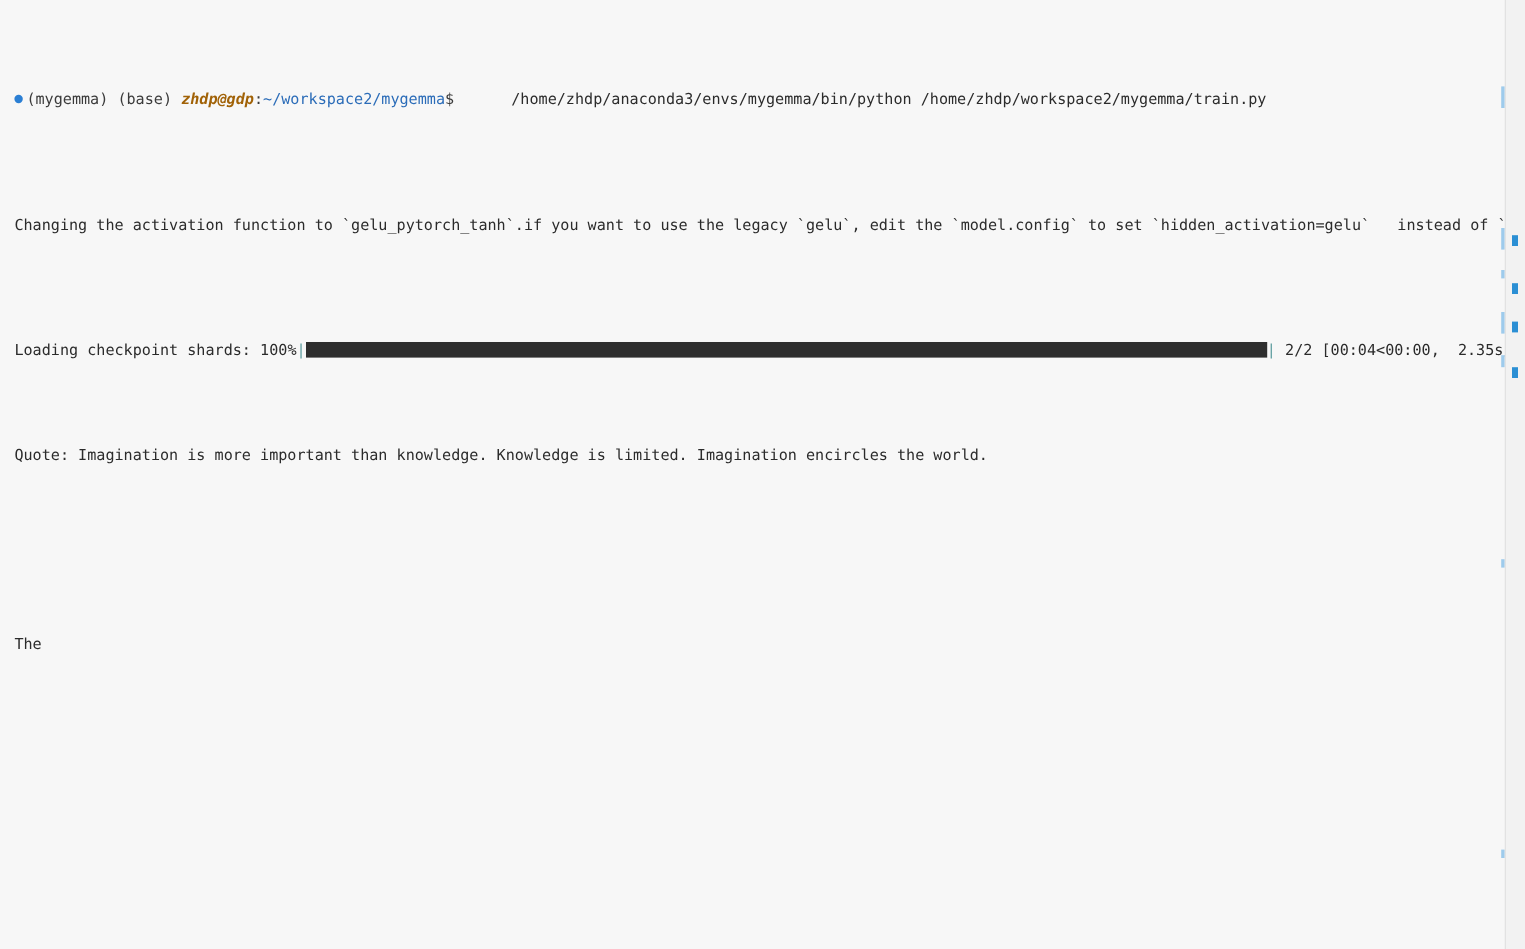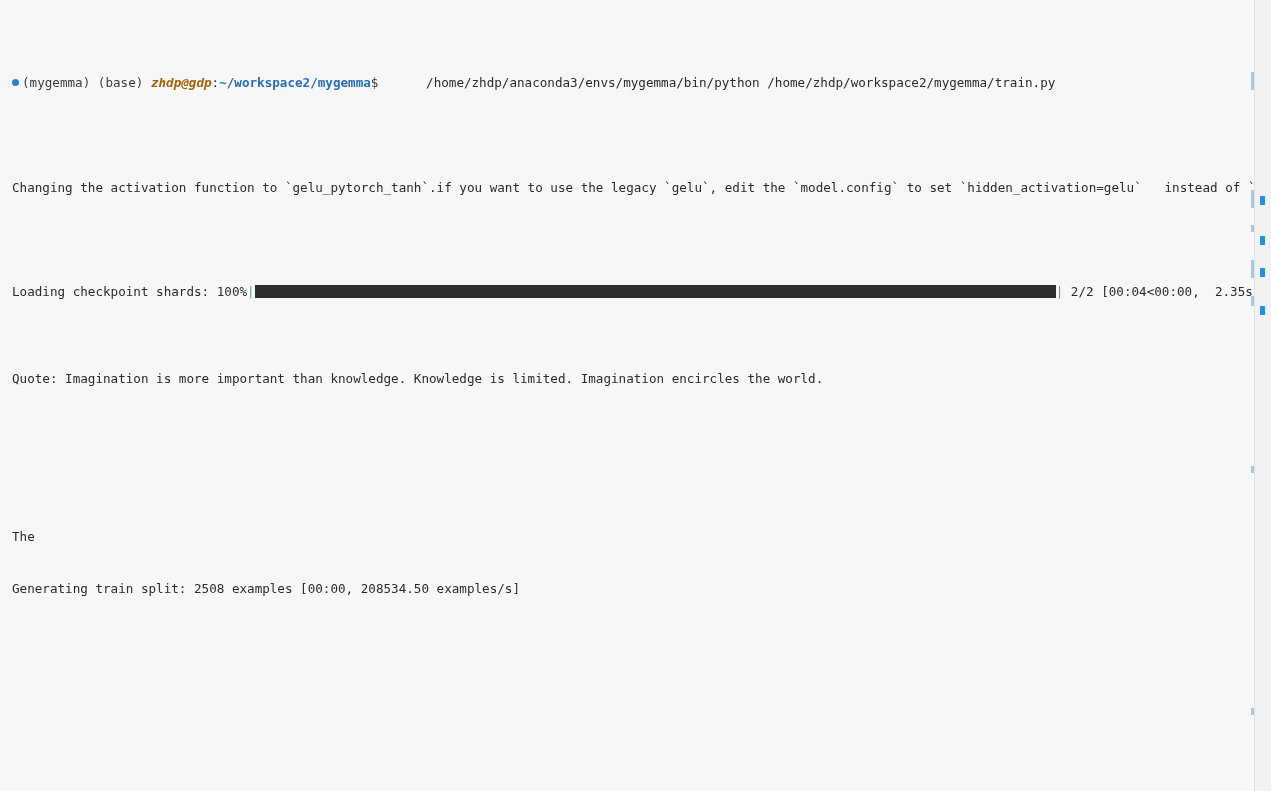--- a/index.html
+++ b/index.html
@@ -29,21 +29,21 @@
     white-space: pre;
   }
   .line {
     height: 17.45px;
     white-space: pre;
     letter-spacing: 0px;
   }
   .c-prompt-env   { color: #3b3b3b; }
   .c-user         { color: #a16207; font-weight: bold; font-style: italic; }
   .c-colon        { color: #3b3b3b; }
-  .c-path         { color: #2b6cb8; font-weight: bold; }
+  .c-path         { color: #2b6cb8; font-weight: normal; }
   .c-cmd          { color: #2b2b2b; margin-left: 20px; }
   .bullet {
     display: inline-block;
     width: 7px;
     height: 7px;
     border-radius: 50%;
     background: #2b7fd4;
     vertical-align: middle;
     margin-right: 3px;
     margin-bottom: 2px;
@@ -104,21 +104,20 @@
     
 
     
     <div class="line"><span>Loading checkpoint shards:</span><span> </span><span>100%</span><span class="pbar-tick">|</span><span class="pbar" style="width:801px"></span><span class="pbar-tick">|</span><span> </span><span>2/2</span><span> </span><span>[00:04&lt;00:00,  2.35s/it]</span></div>
 
     
     <div class="line">Quote: Imagination is more important than knowledge. Knowledge is limited. Imagination encircles the world.</div>
     <div class="line"> </div>
     <div class="line"> </div>
     <div class="line">The</div>
-    <div class="line">Generating train split: 2508 examples [00:00, 208534.50 examples/s]</div>
 
     
     
 
     
     
     
 
     
     

